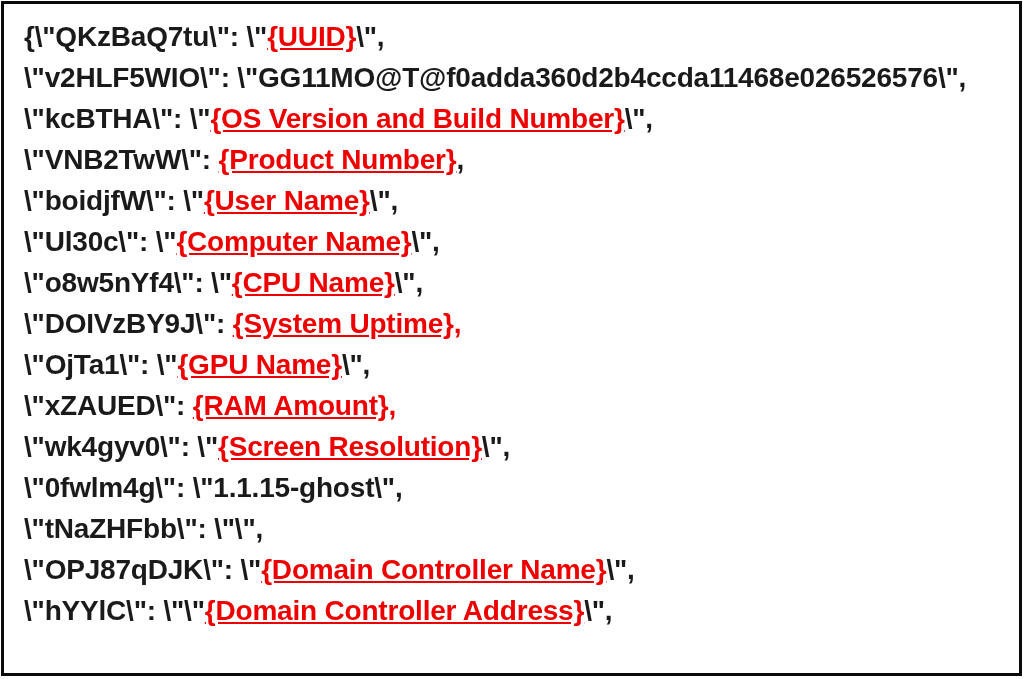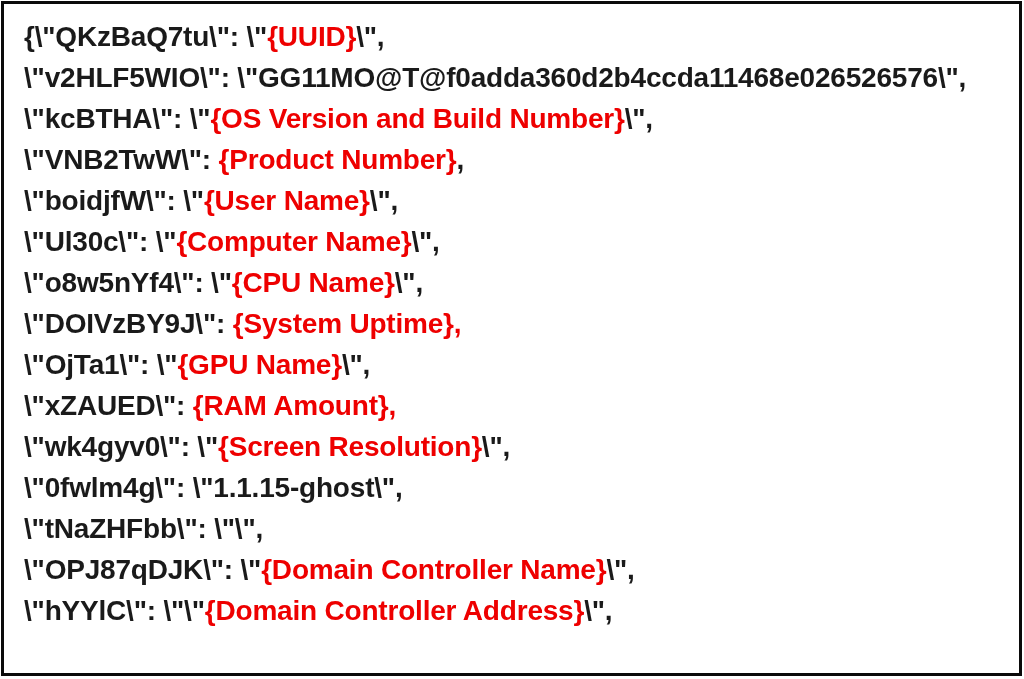--- a/index.html
+++ b/index.html
@@ -31,20 +31,20 @@
     right: 10px;
     white-space: pre;
   }
   .code-line {
     font-size: 28px;
     line-height: 41px;
     font-weight: 600;
     letter-spacing: -0.2px;
   }
   .seg.black { color: var(--ink-black, #1a1a1a); }
-  .seg.red   { color: var(--ink-red, #ee0000); }
+  .seg.red   { color: var(--ink-red, #ee0000); text-decoration: underline; }
 </style>
 </head>
 <body style="--ink-black: #1a1a1a; --ink-red: #ee0000;">
 
 <div class="frame">
   <div class="code-block"><div class="code-line"><span class="seg black">{\"QKzBaQ7tu\": \"</span><span class="seg red">{UUID}</span><span class="seg black">\",</span></div><div class="code-line"><span class="seg black">\"v2HLF5WIO\": \"GG11MO@T@f0adda360d2b4ccda11468e026526576\",</span></div><div class="code-line"><span class="seg black">\"kcBTHA\": \"</span><span class="seg red">{OS Version and Build Number}</span><span class="seg black">\",</span></div><div class="code-line"><span class="seg black">\"VNB2TwW\": </span><span class="seg red">{Product Number}</span><span class="seg black">,</span></div><div class="code-line"><span class="seg black">\"boidjfW\": \"</span><span class="seg red">{User Name}</span><span class="seg black">\",</span></div><div class="code-line"><span class="seg black">\"Ul30c\": \"</span><span class="seg red">{Computer Name}</span><span class="seg black">\",</span></div><div class="code-line"><span class="seg black">\"o8w5nYf4\": \"</span><span class="seg red">{CPU Name}</span><span class="seg black">\",</span></div><div class="code-line"><span class="seg black">\"DOIVzBY9J\": </span><span class="seg red">{System Uptime},</span></div><div class="code-line"><span class="seg black">\"OjTa1\": \"</span><span class="seg red">{GPU Name}</span><span class="seg black">\",</span></div><div class="code-line"><span class="seg black">\"xZAUED\": </span><span class="seg red">{RAM Amount},</span></div><div class="code-line"><span class="seg black">\"wk4gyv0\": \"</span><span class="seg red">{Screen Resolution}</span><span class="seg black">\",</span></div><div class="code-line"><span class="seg black">\"0fwlm4g\": \"1.1.15-ghost\",</span></div><div class="code-line"><span class="seg black">\"tNaZHFbb\": \"\",</span></div><div class="code-line"><span class="seg black">\"OPJ87qDJK\": \"</span><span class="seg red">{Domain Controller Name}</span><span class="seg black">\",</span></div><div class="code-line"><span class="seg black">\"hYYlC\": \"\"</span><span class="seg red">{Domain Controller Address}</span><span class="seg black">\",</span></div></div>
 </div>
 
 </body></html>

